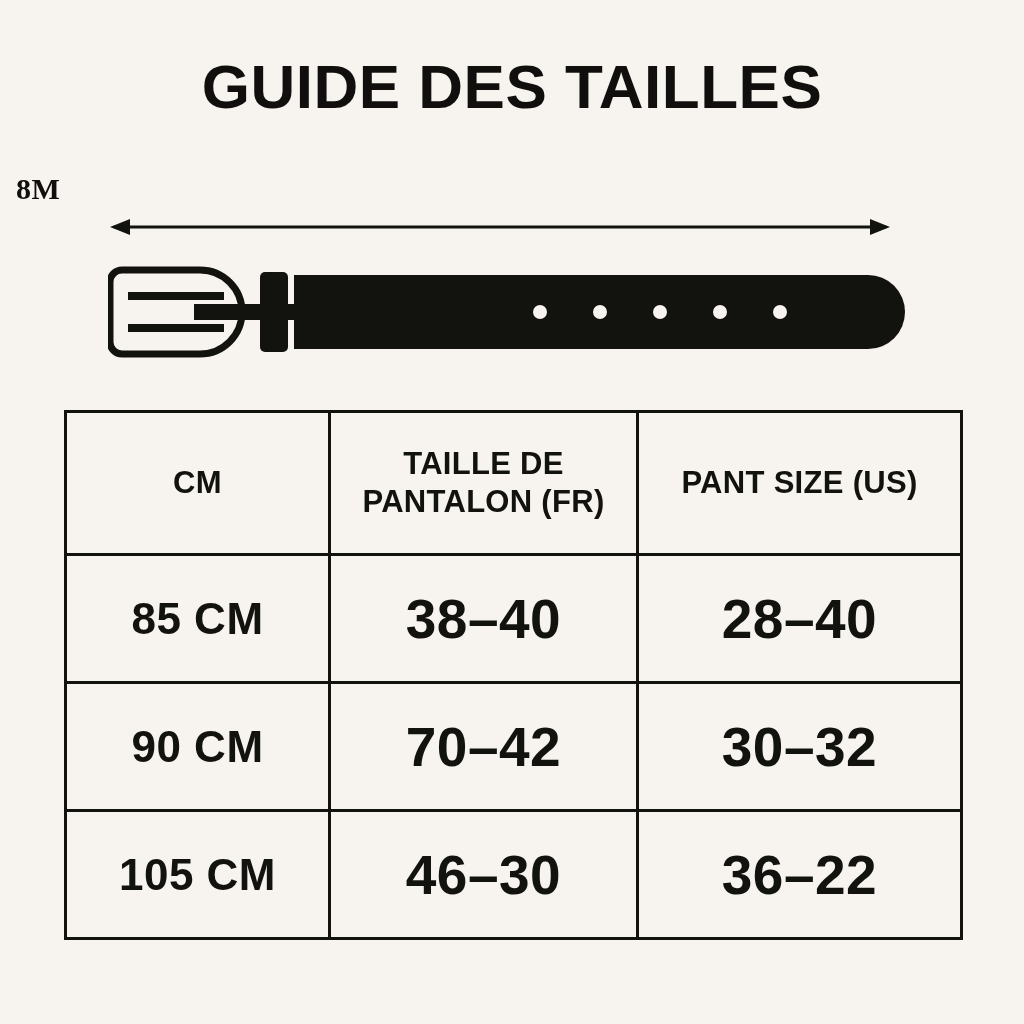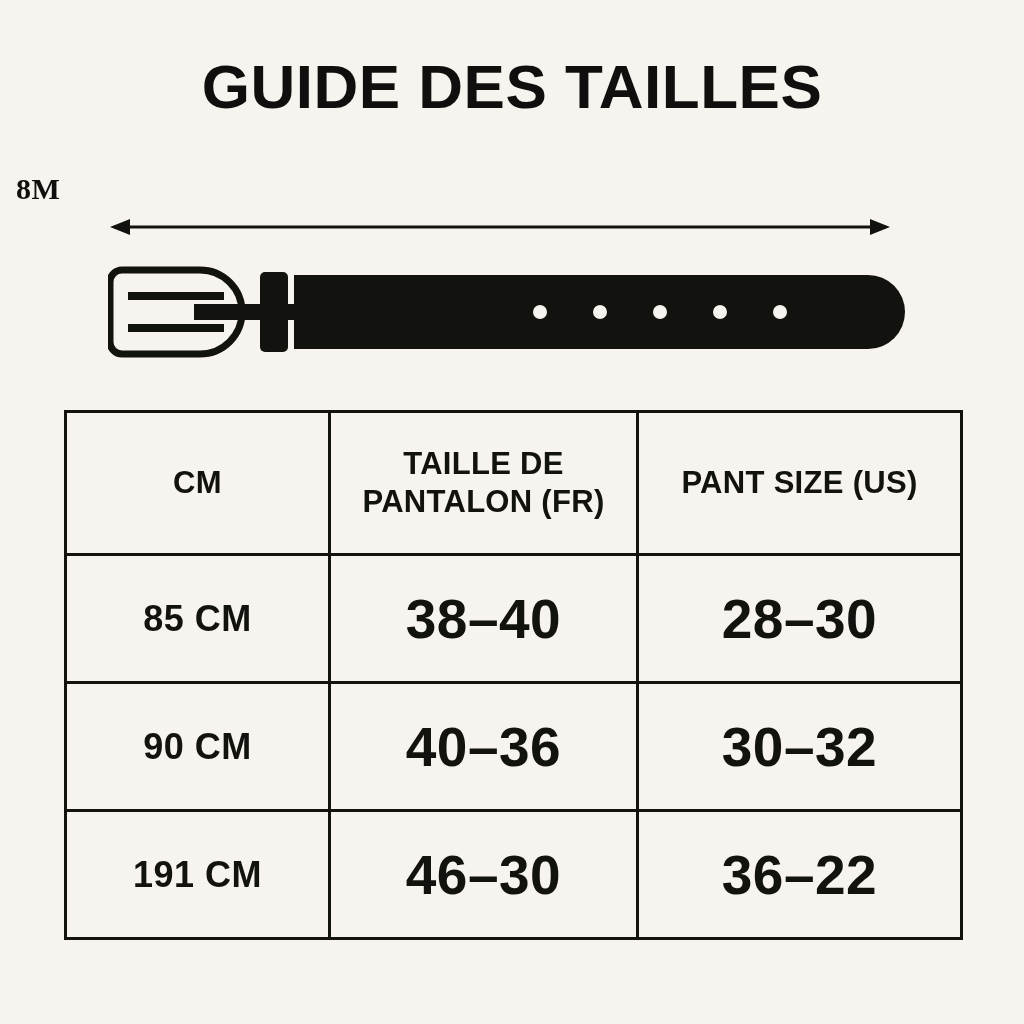--- a/index.html
+++ b/index.html
@@ -91,21 +91,21 @@
     font-weight: 700;
     line-height: 1.22;
     letter-spacing: 0.3px;
   }
   .size-table tbody td {
     height: 125px;
     font-weight: 700;
     letter-spacing: 0.5px;
   }
   .size-table tbody td.col-cm {
-    font-size: 36px;
+    font-size: 44px;
     margin-top: 17px;
   }
   .size-table tbody td.col-fr,
   .size-table tbody td.col-us {
     font-size: 55px;
   }
   .col-w-1 { width: 264px; }
   .col-w-2 { width: 308px; }
   .col-w-3 { width: 324px; }
 </style>
@@ -158,28 +158,28 @@
       <tr>
         <th>CM</th>
         <th>TAILLE DE PANTALON (FR)</th>
         <th>PANT SIZE (US)</th>
       </tr>
     </thead>
     <tbody>
       <tr>
         <td class="col-cm">85 CM</td>
         <td class="col-fr">38–40</td>
-        <td class="col-us">28–30</td>
+        <td class="col-us">28–40</td>
       </tr>
       <tr>
         <td class="col-cm">90 CM</td>
-        <td class="col-fr">40–36</td>
+        <td class="col-fr">70–42</td>
         <td class="col-us">30–32</td>
       </tr>
       <tr>
-        <td class="col-cm">191 CM</td>
+        <td class="col-cm">105 CM</td>
         <td class="col-fr">46–30</td>
         <td class="col-us">36–22</td>
       </tr>
     </tbody>
   </table>
 
 </div>
 
 </body></html>

